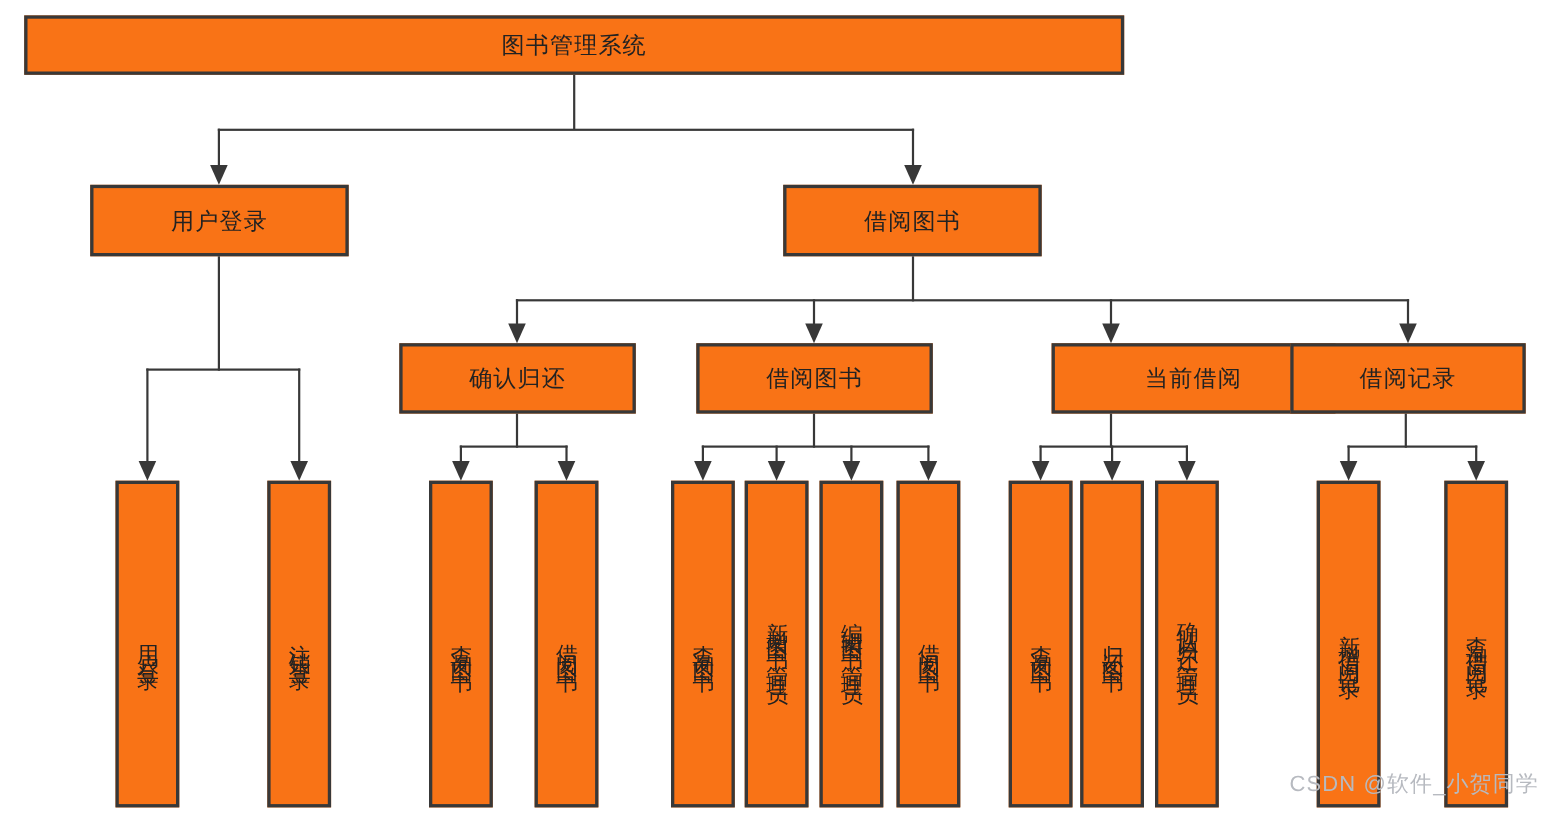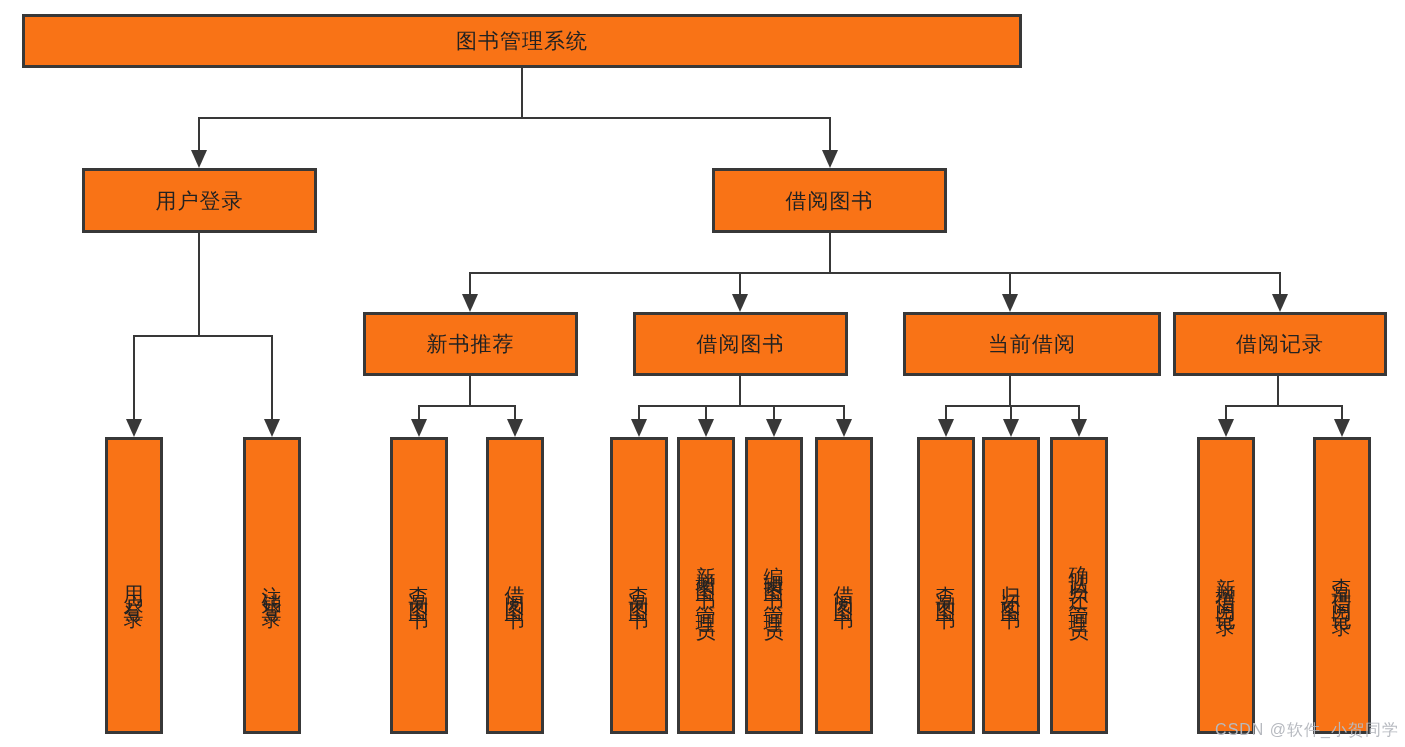--- a/index.html
+++ b/index.html
@@ -44,22 +44,22 @@
   .hline{height:2px;}
   .vline{width:2px;}
   .arrow{
     position:absolute;width:0;height:0;
     border-left:8px solid transparent;
     border-right:8px solid transparent;
     border-top:18px solid var(--line);
   }
   .watermark{
     position:absolute;
-    right:6px;bottom:6px;
-    font-size:16px;
+    right:6px;bottom:21px;
+    font-size:20px;
     color:var(--wm);
     letter-spacing:1px;
     z-index:5;
   }
 </style>
 </head>
 <body>
 
 <div class="canvas">
 
@@ -86,23 +86,23 @@
   <div class="hline" style="left:469px;top:272px;width:812px;"></div>
   <div class="vline" style="left:469px;top:272px;height:24px;"></div>
   <div class="arrow" style="left:462px;top:294px;"></div>
   <div class="vline" style="left:739px;top:272px;height:24px;"></div>
   <div class="arrow" style="left:732px;top:294px;"></div>
   <div class="vline" style="left:1009px;top:272px;height:24px;"></div>
   <div class="arrow" style="left:1002px;top:294px;"></div>
   <div class="vline" style="left:1279px;top:272px;height:24px;"></div>
   <div class="arrow" style="left:1272px;top:294px;"></div>
 
-  <div class="box" style="left:363px;top:312px;width:215px;height:64px;">新书推荐</div>
+  <div class="box" style="left:363px;top:312px;width:215px;height:64px;">确认归还</div>
   <div class="box" style="left:633px;top:312px;width:215px;height:64px;">借阅图书</div>
-  <div class="box" style="left:903px;top:312px;width:258px;height:64px;">当前借阅</div>
+  <div class="box" style="left:956px;top:312px;width:258px;height:64px;">当前借阅</div>
   <div class="box" style="left:1173px;top:312px;width:214px;height:64px;">借阅记录</div>
 
   <div class="vline" style="left:469px;top:376px;height:31px;"></div>
   <div class="hline" style="left:418px;top:405px;width:98px;"></div>
   <div class="vline" style="left:418px;top:405px;height:16px;"></div>
   <div class="arrow" style="left:411px;top:419px;"></div>
   <div class="vline" style="left:514px;top:405px;height:16px;"></div>
   <div class="arrow" style="left:507px;top:419px;"></div>
 
   <div class="vline" style="left:739px;top:376px;height:31px;"></div>

